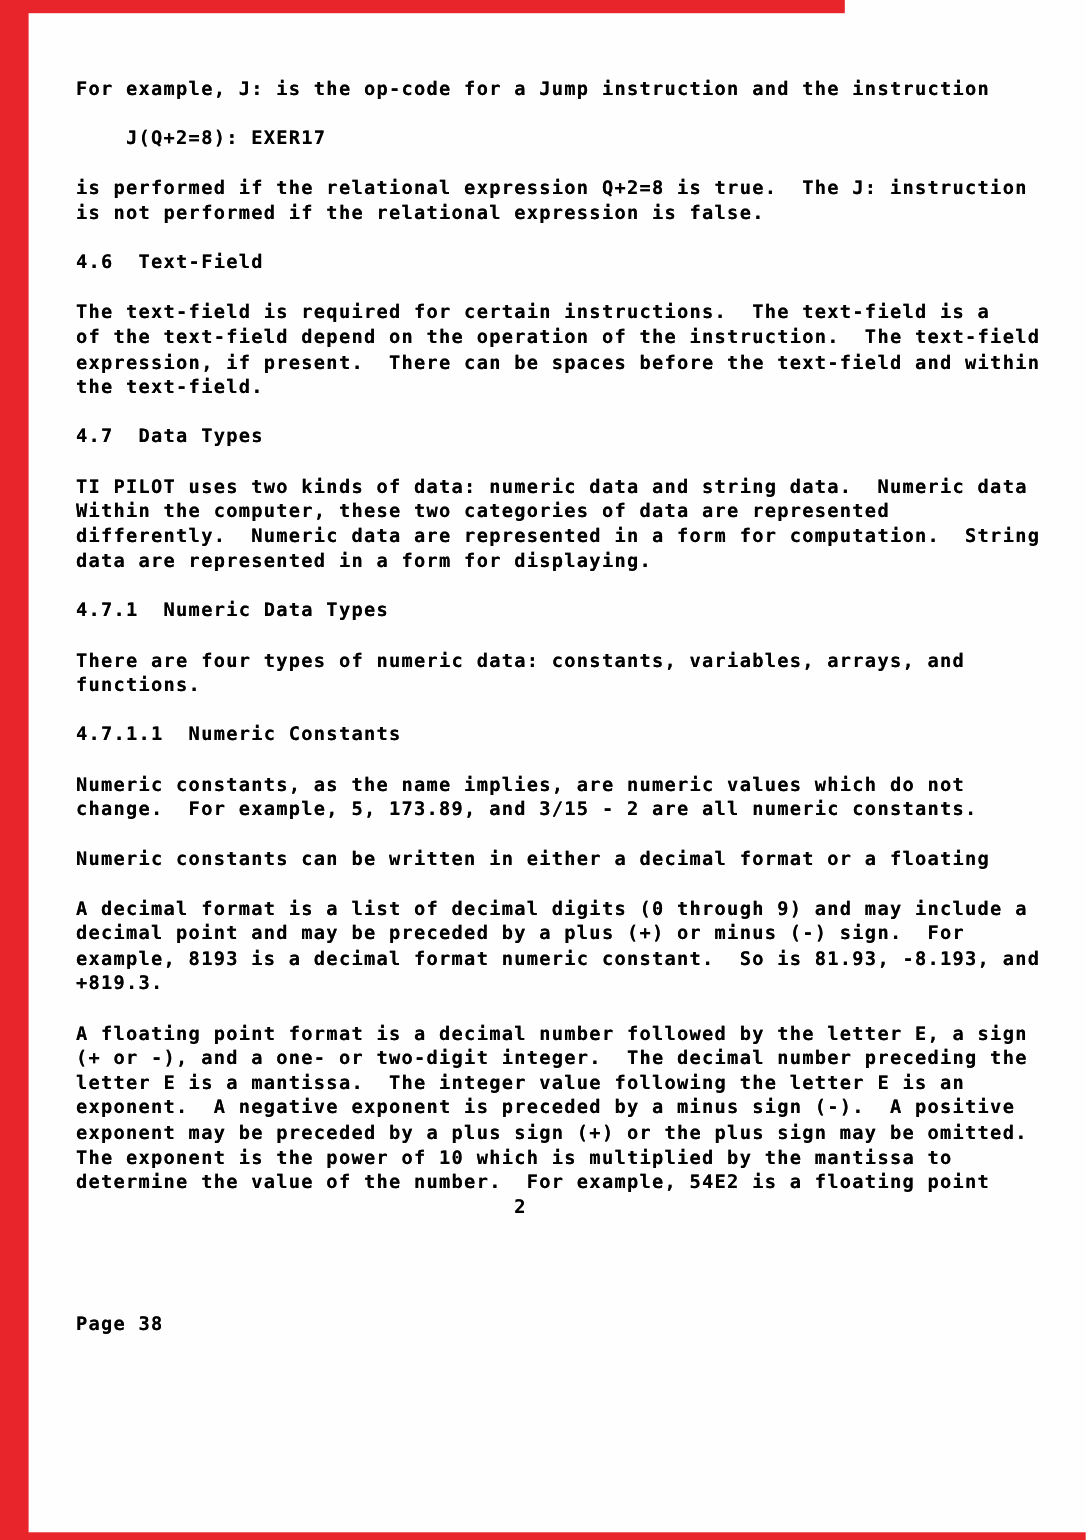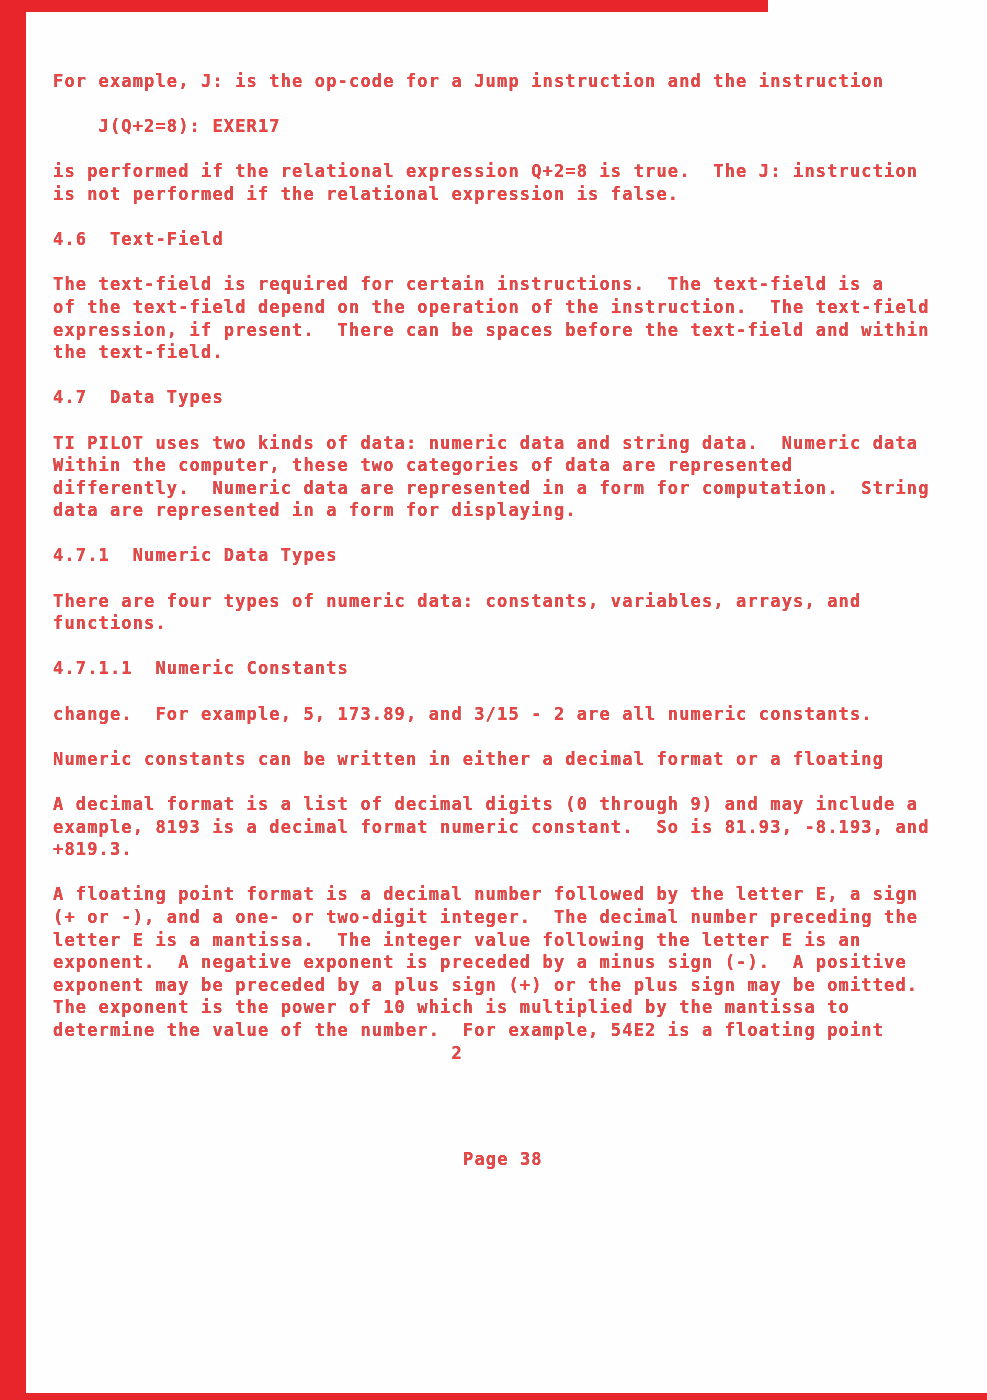--- a/index.html
+++ b/index.html
@@ -34,37 +34,36 @@
     left: 0; top: 0;
     width: 768px; height: 12px;
   }
   .edge-bottom {
     left: 0; top: 1393px;
     width: 987px; height: 7px;
   }
   
   .page-text {
     position: absolute;
-    left: 53px;
+    left: 69px;
     top: 70px;
     width: 910px;
     font-size: 17px;
     font-weight: bold;
     letter-spacing: 1.15px;
-    color: #ef4444;
+    color: #000000;
     text-shadow: 0 0 0.6px #4a4a4a;
   }
   .line {
     height: 22.6px;
     line-height: 22.6px;
     white-space: pre;
   }
   .footer-line {
     margin-top: 84px;
-    margin-left: 410px;
     height: 22.6px;
     line-height: 22.6px;
     white-space: pre;
   }
 </style>
 </head>
 <body>
 
 <div class="scan-page">
 
@@ -94,25 +93,27 @@
     <div class="line">differently.  Numeric data are represented in a form for computation.  String</div>
     <div class="line">data are represented in a form for displaying.</div>
     <div class="line"></div>
     <div class="line">4.7.1  Numeric Data Types</div>
     <div class="line"></div>
     <div class="line">There are four types of numeric data: constants, variables, arrays, and</div>
     <div class="line">functions.</div>
     <div class="line"></div>
     <div class="line">4.7.1.1  Numeric Constants</div>
     <div class="line"></div>
+    <div class="line">Numeric constants, as the name implies, are numeric values which do not</div>
     <div class="line">change.  For example, 5, 173.89, and 3/15 - 2 are all numeric constants.</div>
     <div class="line"></div>
     <div class="line">Numeric constants can be written in either a decimal format or a floating</div>
     <div class="line"></div>
     <div class="line">A decimal format is a list of decimal digits (0 through 9) and may include a</div>
+    <div class="line">decimal point and may be preceded by a plus (+) or minus (-) sign.  For</div>
     <div class="line">example, 8193 is a decimal format numeric constant.  So is 81.93, -8.193, and</div>
     <div class="line">+819.3.</div>
     <div class="line"></div>
     <div class="line">A floating point format is a decimal number followed by the letter E, a sign</div>
     <div class="line">(+ or -), and a one- or two-digit integer.  The decimal number preceding the</div>
     <div class="line">letter E is a mantissa.  The integer value following the letter E is an</div>
     <div class="line">exponent.  A negative exponent is preceded by a minus sign (-).  A positive</div>
     <div class="line">exponent may be preceded by a plus sign (+) or the plus sign may be omitted.</div>
     <div class="line">The exponent is the power of 10 which is multiplied by the mantissa to</div>
     <div class="line">determine the value of the number.  For example, 54E2 is a floating point</div>

